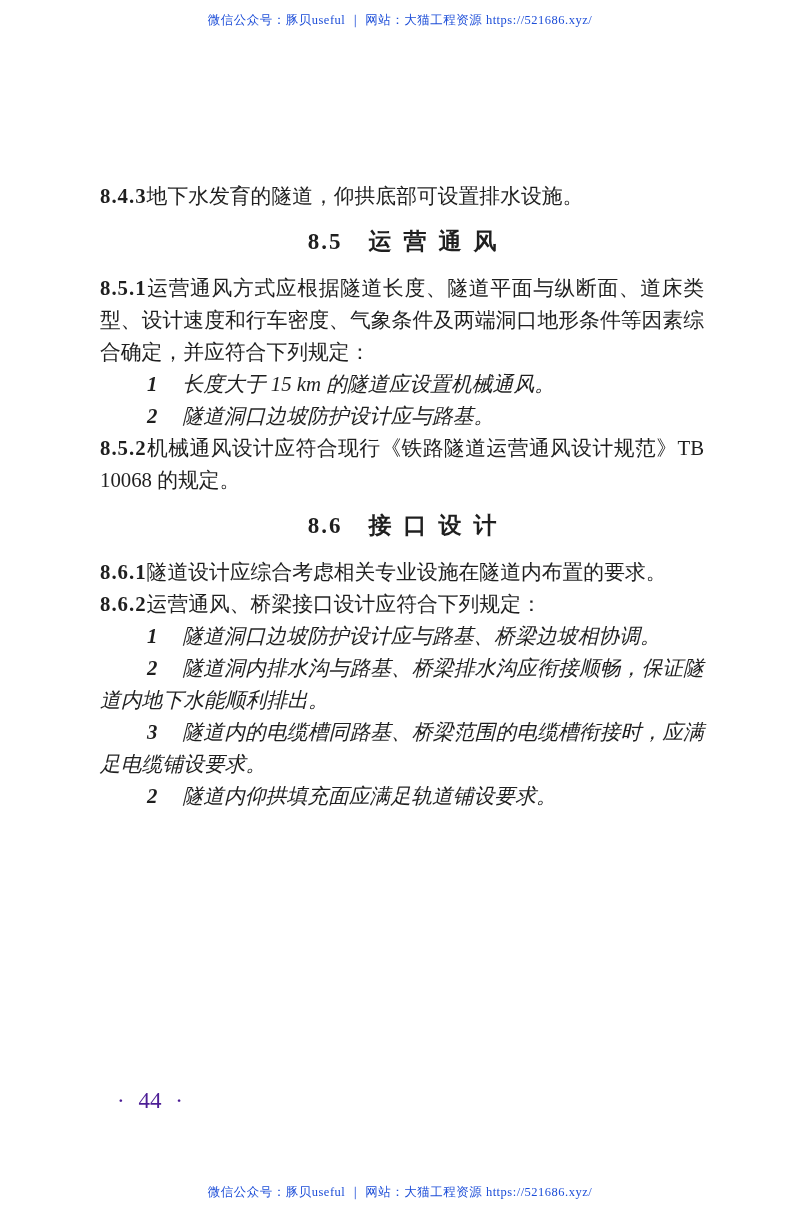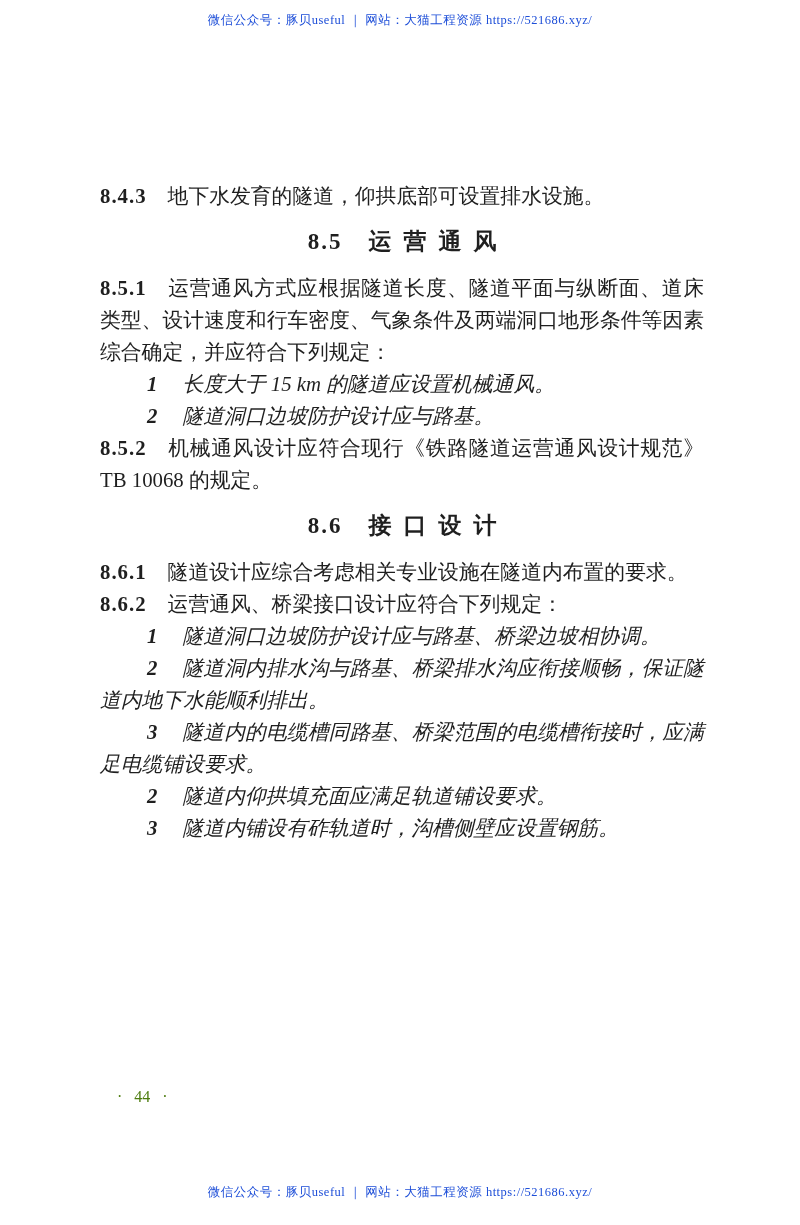--- a/index.html
+++ b/index.html
@@ -32,39 +32,39 @@
     width: 604px;
     font-size: 20.8px;
     line-height: 32px;
     text-align: justify;
   }
   .clause, .item { margin: 0; }
   .num {
     font-weight: bold;
     letter-spacing: 1px;
   }
-  .clause > .num { margin-right: 21px; }
+  .clause > .num { }
   .item { text-indent: 47px; font-style: italic; }
   .item > .num { margin-right: 24px; }
   .heading {
     margin: 14px 0;
     font-size: 23px;
     line-height: 32px;
     font-weight: bold;
     text-align: center;
   }
   .heading .hnum { margin-right: 26px; letter-spacing: 2px; }
   .heading .htitle { letter-spacing: 12px; margin-right: -12px; }
   .page-number {
     position: absolute;
     left: 117px;
     top: 1088px;
-    font-size: 16px;
+    font-size: 23px;
     word-spacing: 8px;
-    color: #4d7c0f;
+    color: #4c1d95;
   }
 </style>
 </head>
 <body>
 
 <div class="page">
 
   <div class="watermark top">微信公众号：豚贝useful ｜ 网站：大猫工程资源 https://521686.xyz/</div>
 
   <main class="content">
@@ -116,23 +116,20 @@
     <p class="item">
       <span class="num">3</span><span>隧道内的电缆槽同路基、桥梁范围的电缆槽衔接时，应满足电缆铺设要求。</span>
     </p>
 
 
 
     <p class="item">
       <span class="num">2</span><span>隧道内仰拱填充面应满足轨道铺设要求。</span>
     </p>
 
-    <p class="item">
-      <span class="num">3</span><span>隧道内铺设有砟轨道时，沟槽侧壁应设置钢筋。</span>
-    </p>
 
   </main>
 
   <div class="page-number">· 44 ·</div>
 
   <div class="watermark bottom">微信公众号：豚贝useful ｜ 网站：大猫工程资源 https://521686.xyz/</div>
 
 </div>
 
 </body></html>

